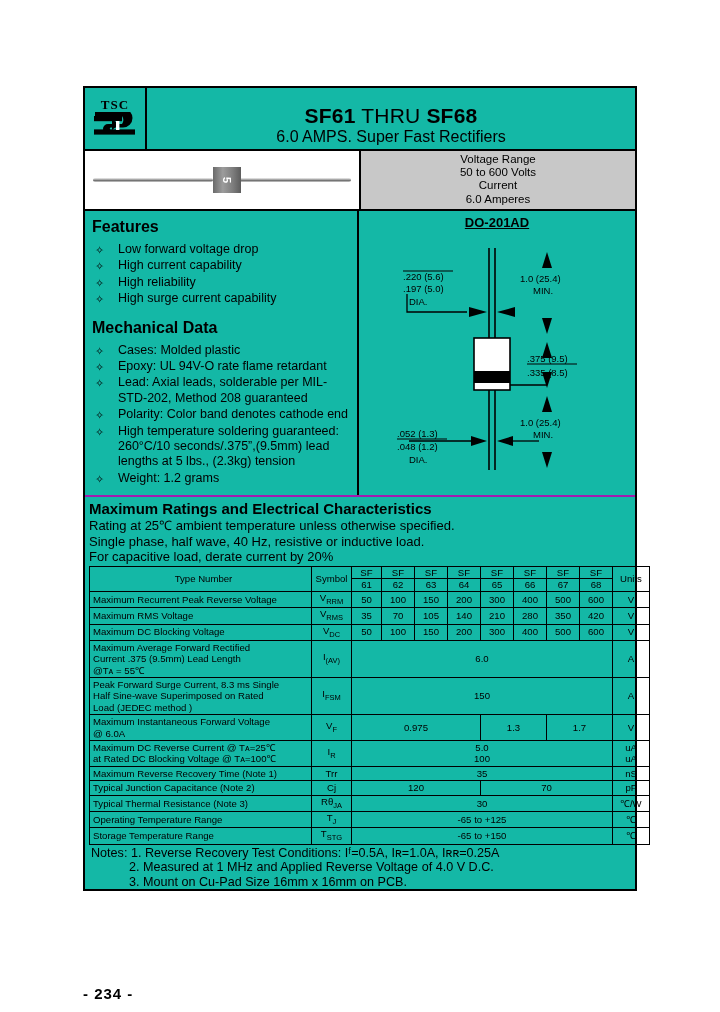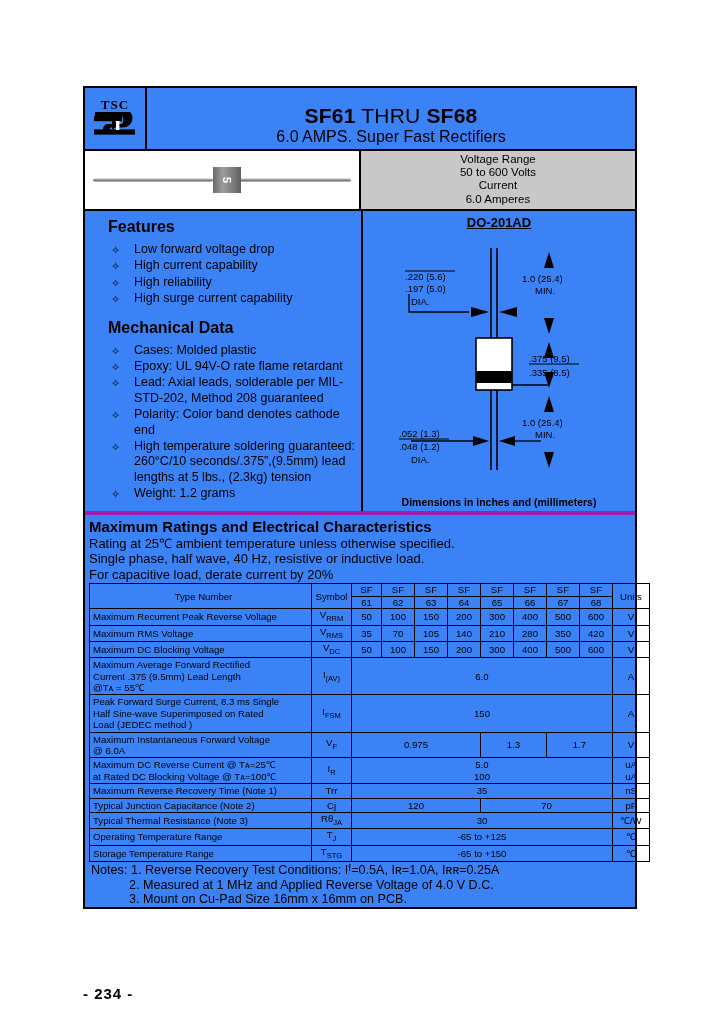--- a/index.html
+++ b/index.html
@@ -1,17 +1,17 @@
 <!DOCTYPE html>
 <html><head>
 <meta charset="utf-8">
 <style>
   html,body{margin:0;padding:0;background:#ffffff;}
   body{width:720px;height:1012px;position:relative;font-family:"Liberation Sans",sans-serif;color:#000;}
-  .page{position:absolute;left:83px;top:86px;width:554px;border:2px solid #000;box-sizing:border-box;background:#3b82f6;}
+  .page{position:absolute;left:83px;top:86px;width:554px;border:2px solid #000;box-sizing:border-box;background:#14b8a6;}
 
   
   .hdr{display:flex;border-bottom:2px solid #000;}
   .logo-cell{width:62px;border-right:2px solid #000;display:flex;flex-direction:column;
              align-items:center;justify-content:center;padding:3px 0 4px;box-sizing:border-box;}
   .logo-tsc{font-family:"Liberation Serif",serif;font-weight:bold;font-size:13px;letter-spacing:1px;line-height:12px;}
   .logo-mark{width:46px;height:26px;margin-top:1px;}
   .title-cell{flex:1;text-align:center;padding:16px 0 3px;}
   .title-main{font-size:21px;line-height:23px;letter-spacing:.2px;}
   .title-main b{font-weight:bold;}
@@ -25,21 +25,21 @@
         background:linear-gradient(to bottom,#f2f2f2,#9a9a9a 45%,#6f6f6f 60%,#cfcfcf);border-radius:2px;}
   .lead.l{left:8px;width:120px;}
   .lead.r{right:8px;width:120px;}
   .body-pkg{position:absolute;left:128px;top:50%;margin-top:-13px;width:28px;height:26px;
             background:linear-gradient(to right,#6a6a6a,#9c9c9c 35%,#7e7e7e 70%,#5c5c5c);}
   .body-mark{position:absolute;left:50%;top:50%;transform:translate(-50%,-50%) rotate(90deg);
              color:#fff;font-size:11px;font-weight:bold;font-family:"Liberation Sans",sans-serif;}
   .volt-cell{flex:1;background:#c8c8c8;text-align:center;font-size:11.5px;line-height:13.2px;padding-top:2px;box-sizing:border-box;}
 
   
-  .mid{display:flex;border-bottom:4px solid #a21caf;padding-left:16px;}
+  .mid{display:flex;border-bottom:2px solid #a21caf;}
   .feat{width:274px;border-right:2px solid #000;padding:5px 6px 8px 7px;box-sizing:border-box;}
   .h2{font-size:16px;font-weight:bold;margin:2px 0 6px;}
   .h2.second{margin-top:12px;}
   ul.diamonds{list-style:none;margin:0;padding:0;}
   ul.diamonds li{position:relative;padding-left:26px;font-size:12.5px;line-height:15.4px;margin-bottom:1px;}
   ul.diamonds li .dia{position:absolute;left:3px;top:1px;font-size:11px;}
   .drw{flex:1;position:relative;padding-top:4px;box-sizing:border-box;}
   .drw-title{text-align:center;font-size:13px;font-weight:bold;text-decoration:underline;}
   .drw-foot{position:absolute;bottom:3px;left:0;right:0;text-align:center;font-size:10.5px;font-weight:bold;}
   .drw-svg{display:block;margin:0 auto;}
@@ -170,21 +170,20 @@
 
           <text x="159" y="196">1.0 (25.4)</text>
           <text x="172" y="208">MIN.</text>
 
           <text x="36" y="207">.052 (1.3)</text>
           <line x1="36" y1="209" x2="86" y2="209" stroke="#000" stroke-width="1"></line>
           <text x="36" y="220">.048 (1.2)</text>
           <text x="48" y="233">DIA.</text>
         </g>
       </svg>
-      <div class="drw-foot">Dimensions in inches and (millimeters)</div>
     </div>
   </div>
 
   <div class="ratings">
     <div class="r-title">Maximum Ratings and Electrical Characteristics</div>
     <div class="r-line">Rating at 25℃ ambient temperature unless otherwise specified.</div>
     <div class="r-line">Single phase, half wave, 40 Hz, resistive or inductive load.</div>
     <div class="r-line">For capacitive load, derate current by 20%</div>
 
     <table class="spec">

